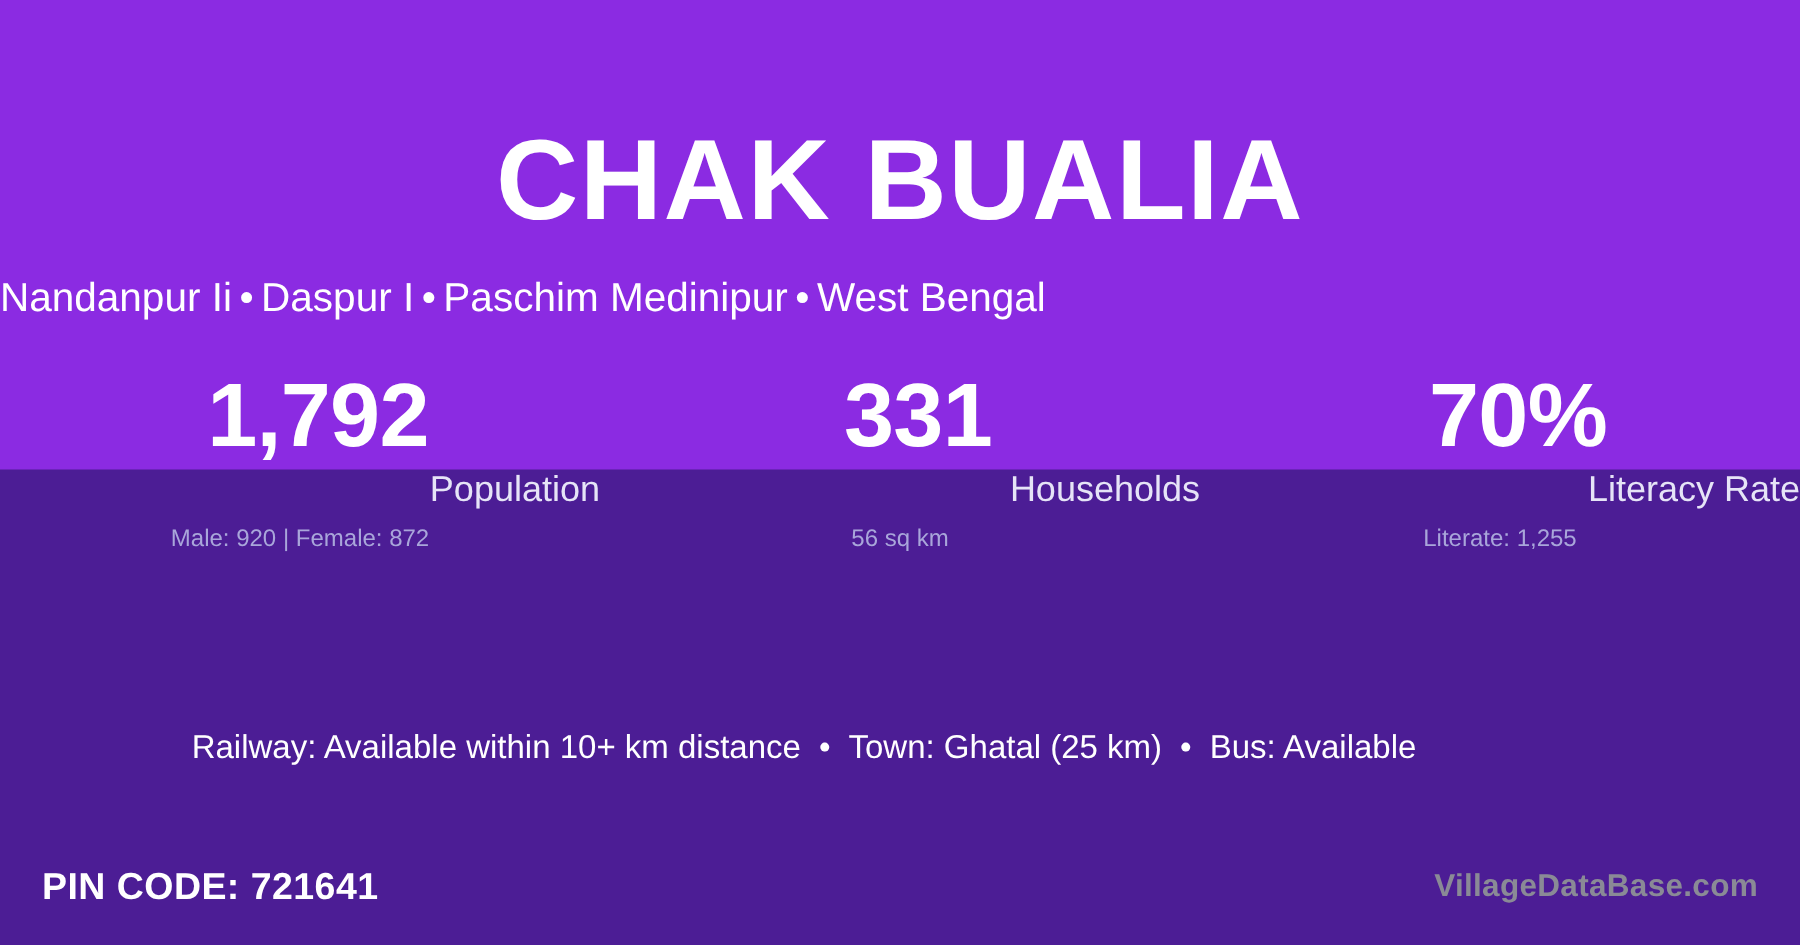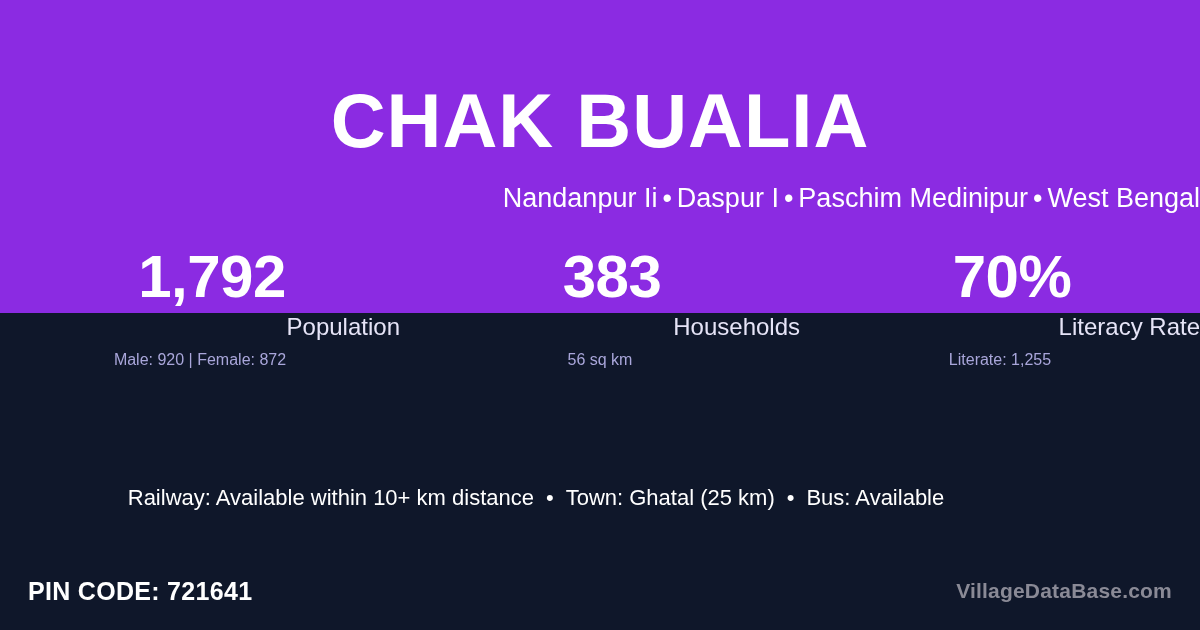--- a/index.html
+++ b/index.html
@@ -12,21 +12,21 @@
     height: 630px;
     overflow: hidden;
     font-family: "Liberation Sans", sans-serif;
     background: #1a0cad;
   }
 
   .card {
     position: relative;
     width: 1200px;
     height: 630px;
-    background: #0f172a;
+    background: #4c1d95;
     overflow: hidden;
   }
 
   
   .hero-band {
     position: absolute;
     top: 0;
     left: 0;
     width: 1200px;
     height: 313px;
@@ -47,21 +47,21 @@
     line-height: 1;
     white-space: nowrap;
   }
 
   
   .village-subtitle {
     position: absolute;
     top: 181px;
     left: 0;
     width: 1200px;
-    text-align: right;
+    text-align: left;
     font-size: 27px;
     font-weight: normal;
     color: #ffffff;
     line-height: 1.3;
     white-space: nowrap;
   }
   .village-subtitle .sep {
     padding: 0 5px;
   }
 
@@ -163,21 +163,21 @@
 
   <div class="stats-row">
 
     <div class="stat-col">
       <div class="stat-value">1,792</div>
       <div class="stat-label">Population</div>
       <div class="stat-sub">Male: 920 | Female: 872</div>
     </div>
 
     <div class="stat-col">
-      <div class="stat-value">383</div>
+      <div class="stat-value">331</div>
       <div class="stat-label">Households</div>
       <div class="stat-sub">56 sq km</div>
     </div>
 
     <div class="stat-col">
       <div class="stat-value">70%</div>
       <div class="stat-label">Literacy Rate</div>
       <div class="stat-sub">Literate: 1,255</div>
     </div>
 

